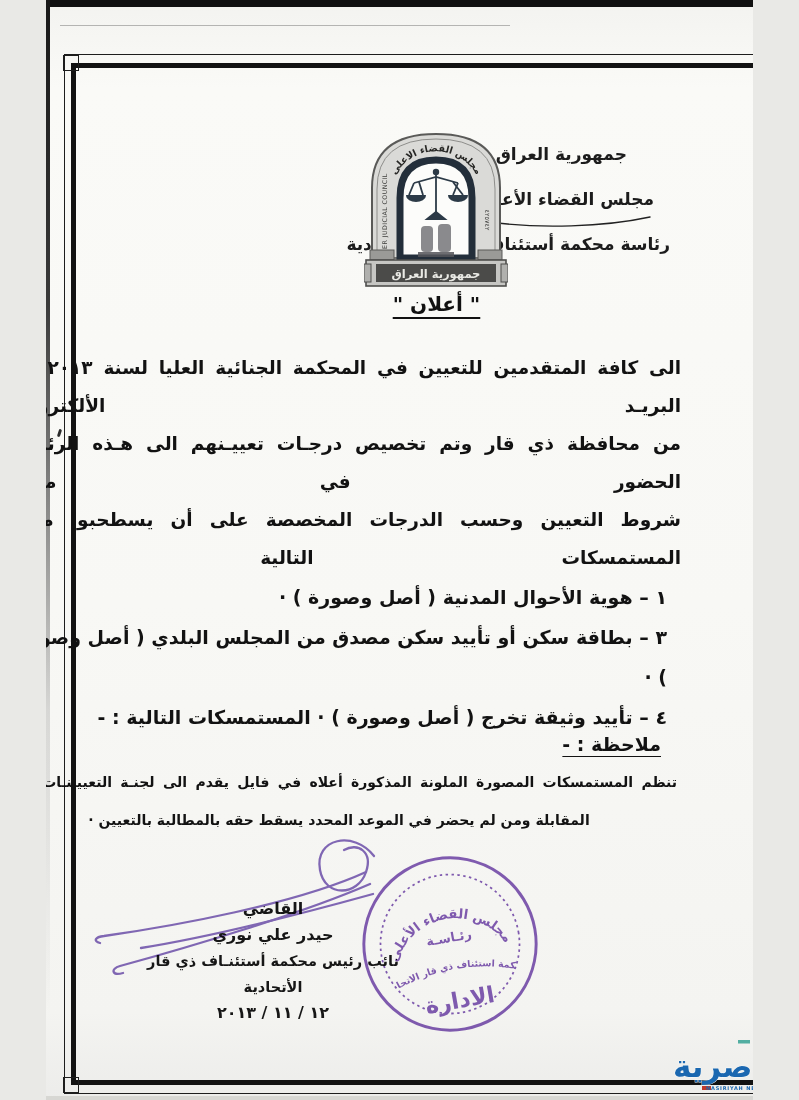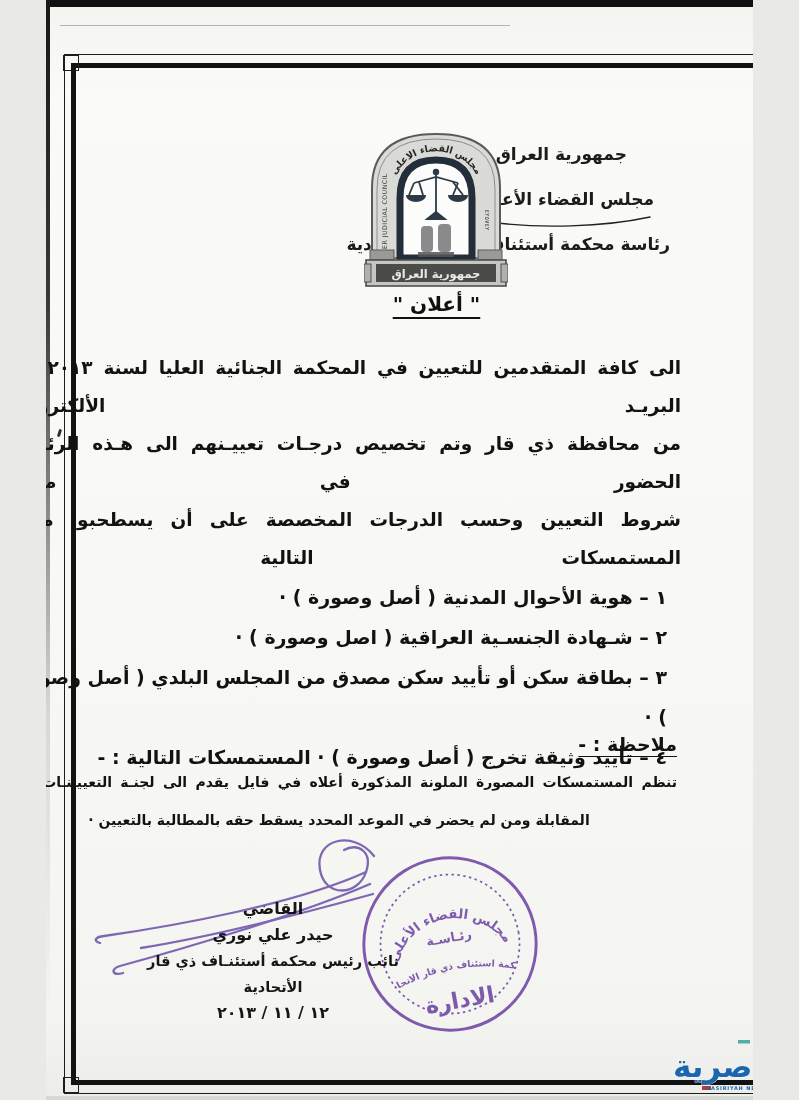--- a/index.html
+++ b/index.html
@@ -33,21 +33,21 @@
   .emblem{position:absolute;left:318px;top:124px;width:144px;height:164px;}
   
   .doc-title{position:absolute;left:308px;top:292px;width:165px;text-align:center;font-size:20px;font-weight:bold;
     text-decoration:underline;text-underline-offset:6px;text-decoration-thickness:1.5px;color:#111;}
   
   .para{position:absolute;top:349px;right:72px;width:676px;font-size:18.5px;font-weight:bold;line-height:38px;color:#121212;}
   .para-line{text-align:justify;text-align-last:justify;}
   .para-line.inset{padding:0 17px;box-sizing:border-box;}
   .req-list{position:absolute;top:577px;right:86px;width:660px;font-size:19px;font-weight:bold;line-height:40px;color:#121212;}
   .req-item{text-align:right;}
-  .note-label{position:absolute;top:733px;right:76px;font-size:19px;font-weight:bold;
+  .note-label{position:absolute;top:733px;right:92px;font-size:19px;font-weight:bold;
     text-decoration:underline;text-underline-offset:5px;color:#121212;margin-left:40px;}
   .note{position:absolute;top:763px;right:76px;width:676px;font-size:14px;font-weight:bold;line-height:38px;color:#121212;}
   .note-line1{text-align:justify;text-align-last:justify;}
   .note-line2{text-align:center;}
   
   .sig-block{position:absolute;left:72px;top:896px;width:310px;text-align:center;color:#161616;}
   .sig-role{font-size:16px;font-weight:bold;line-height:26px;}
   .sig-name{font-size:16px;font-weight:bold;line-height:26px;}
   .sig-pos{font-size:14.5px;font-weight:bold;line-height:26px;}
   .sig-date{font-size:16px;font-weight:bold;line-height:26px;}
@@ -128,21 +128,20 @@
   <div class="doc-title">" أعلان "</div>
 
   <div class="para">
     <div class="para-line">الى كافة المتقدمين للتعيين في المحكمة الجنائية العليا لسنة ٢٠١٣ عبر البريـد الألكترونـي</div>
     <div class="para-line">من محافظة ذي قار وتم تخصيص درجـات تعييـنهم الى هـذه الرئاسـة الحضور في مركـز</div>
     <div class="para-line">شروط التعيين وحسب الدرجات المخصصة على أن يسطحبوا معهم المستمسكات التالية :</div>
   </div>
 
   <div class="req-list">
     <div class="req-item">١ – هوية الأحوال المدنية ( أصل وصورة ) ·</div>
-    <div class="req-item">٢ – شـهادة الجنسـية العراقية ( اصل وصورة ) ·</div>
     <div class="req-item">٣ – بطاقة سكن أو تأييد سكن مصدق من المجلس البلدي ( أصل وصورة ) ·</div>
     <div class="req-item">٤ – تأييد وثيقة تخرج ( أصل وصورة ) · المستمسكات التالية : -</div>
   </div>
 
   <div class="note-label">ملاحظة : -</div>
   <div class="note">
     <div class="note-line1">تنظم المستمسكات المصورة الملونة المذكورة أعلاه في فايل يقدم الى لجنـة التعييـنـات أثنـاء</div>
     <div class="note-line2">المقابلة ومن لم يحضر في الموعد المحدد يسقط حقه بالمطالبة بالتعيين ·</div>
   </div>
 

